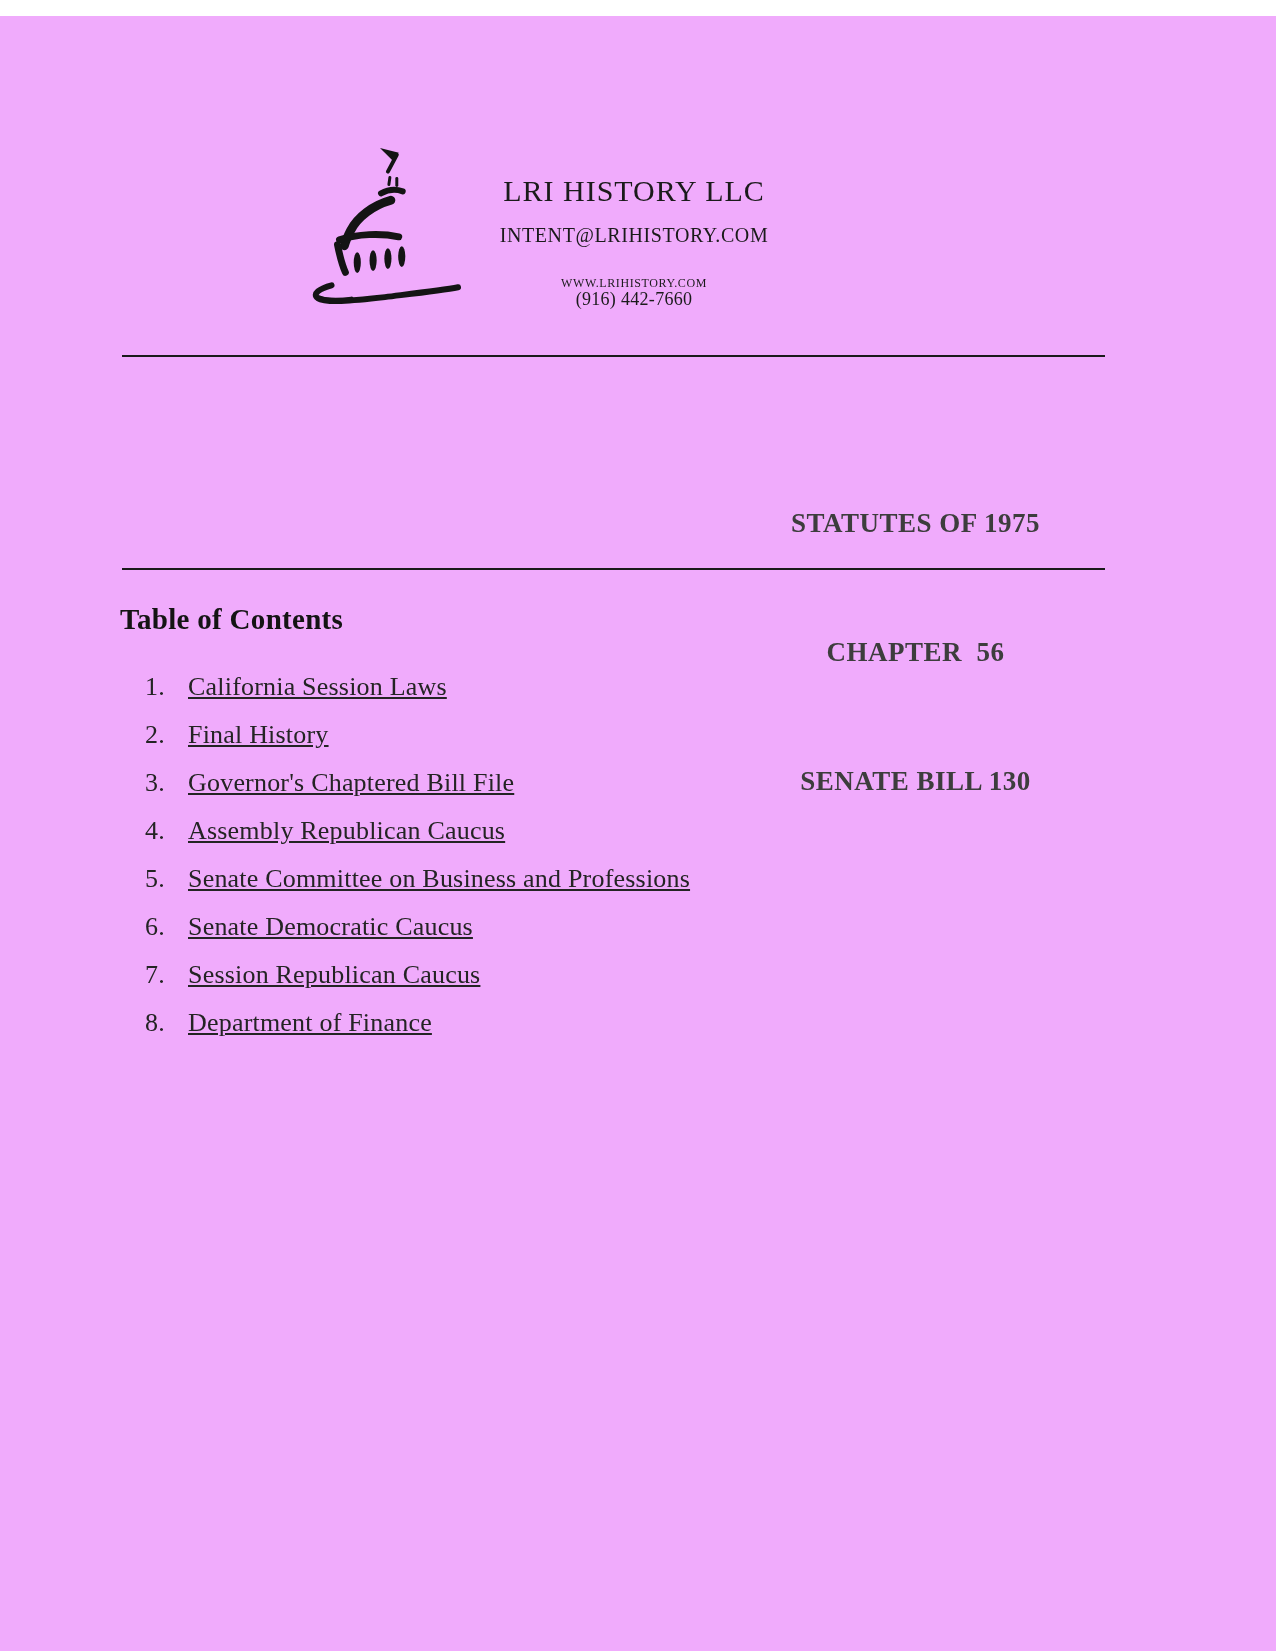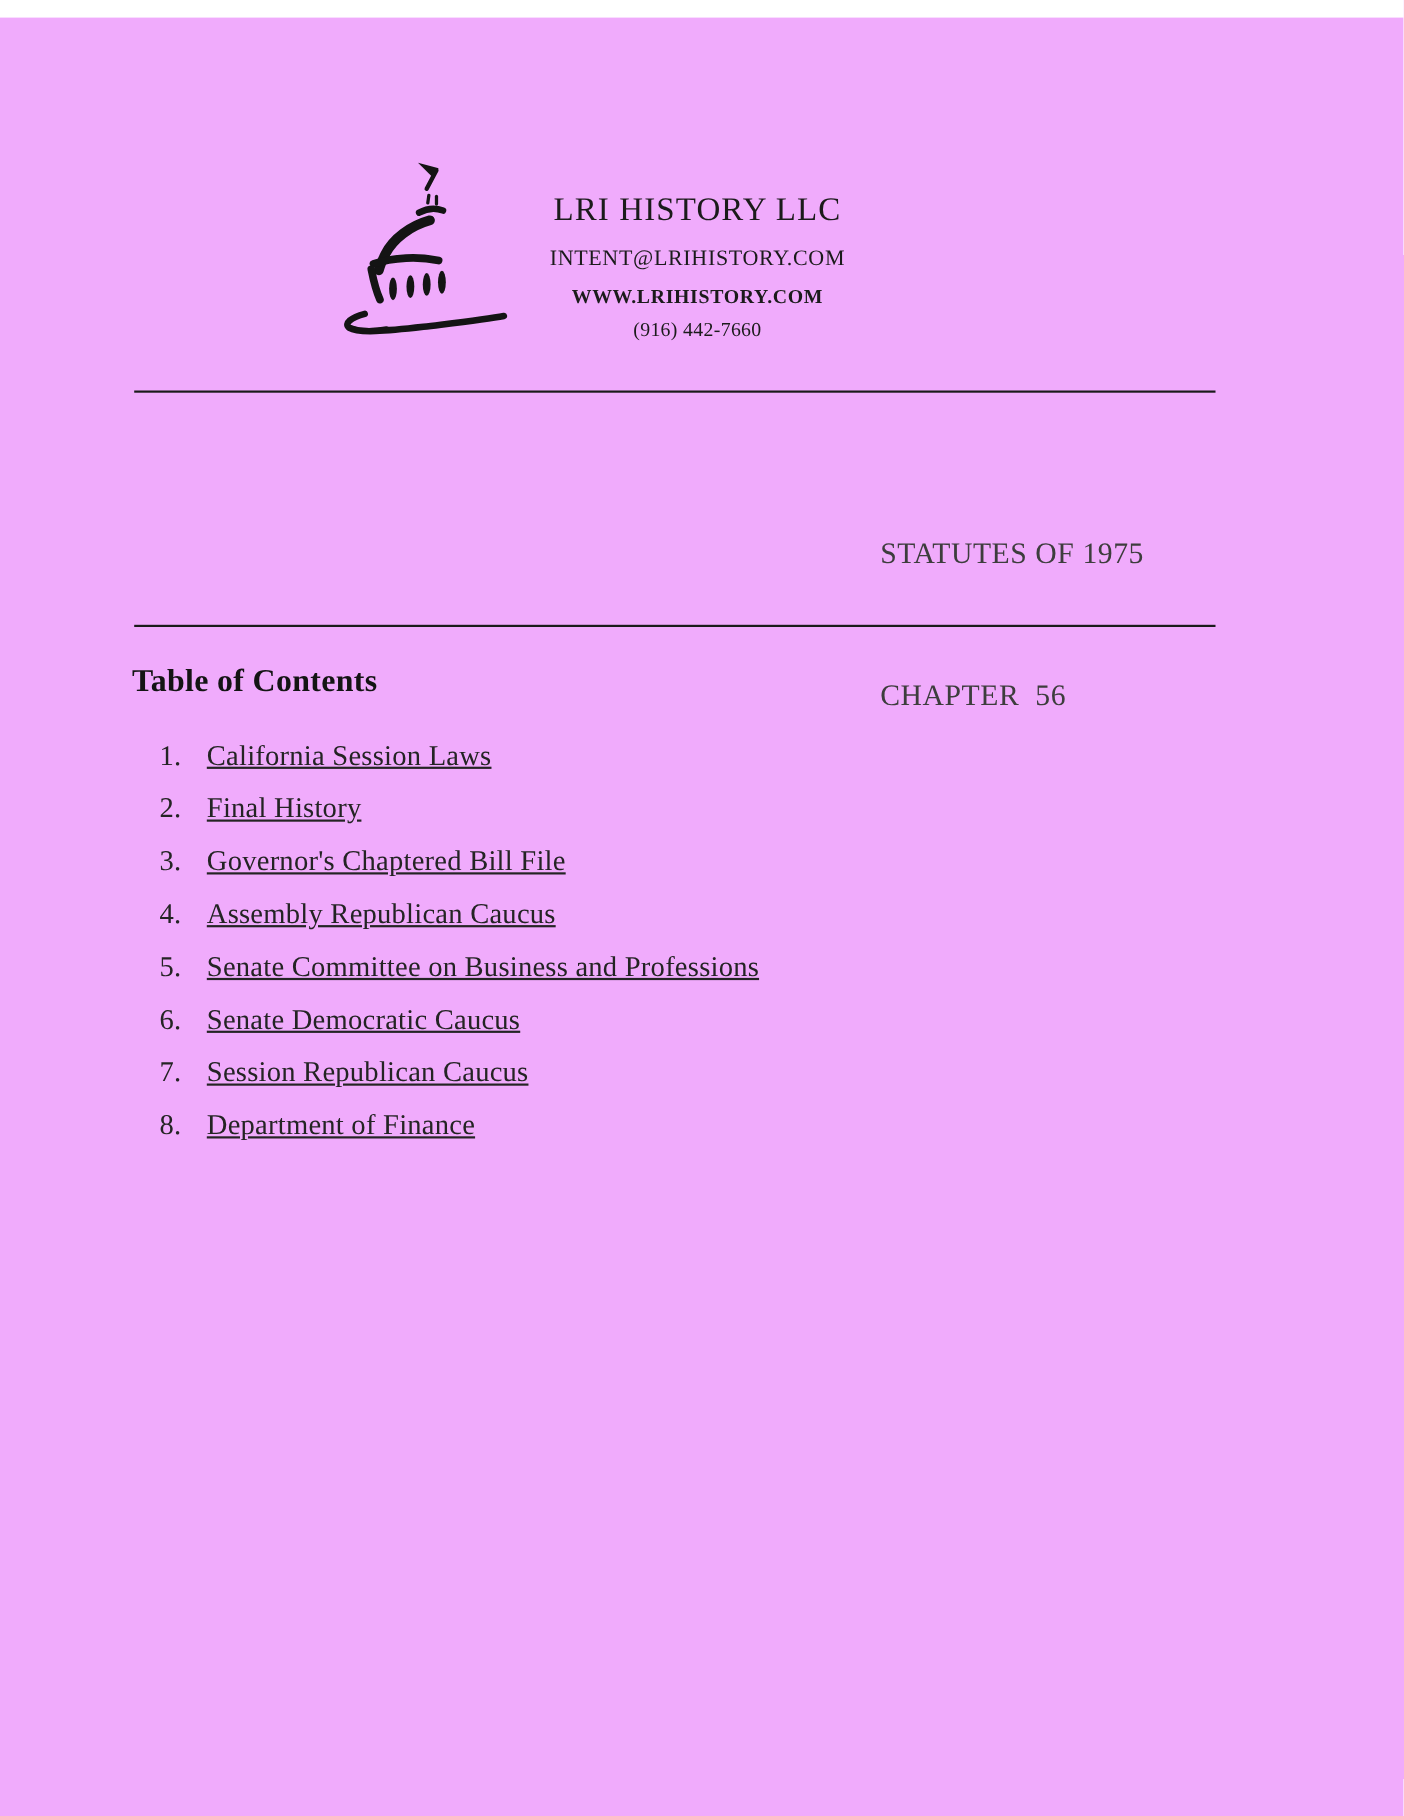--- a/index.html
+++ b/index.html
@@ -18,34 +18,34 @@
     width:168px; height:168px;
   }
   .company-line {
     position:absolute; left:458px; width:352px;
     text-align:center; color:#1b1b1b;
   }
   .company-name {
     top:158px; font-size:30px; line-height:34px; letter-spacing:1px;
   }
   .company-email { top:206px; font-size:20px; line-height:26px; letter-spacing:0.6px; }
-  .company-web   { top:240px; font-size:18px; line-height:26px; letter-spacing:0.6px;font-weight:bold; }
+  .company-web   { top:254px; font-size:12px; line-height:26px; letter-spacing:0.6px; }
   .company-phone { top:270px; font-size:18px; line-height:26px; letter-spacing:0.3px; }
   
   .rule {
     position:absolute; left:122px; width:983px; height:2px;
     background:#1a1a1a;
   }
   .rule-top { top:339px; }
   .rule-bottom { top:552px; }
   
   .title-block {
-    position:absolute; top:380px; right:236px;
-    text-align:left;
-    font-weight:400; font-size:27px; line-height:43px;
+    position:absolute; top:400px; right:236px;
+    text-align:center;
+    font-weight:700; font-size:27px; line-height:43px;
     letter-spacing:0.5px;
     color:#3d3d3d;
     white-space:pre;
   }
   
   .toc-heading {
     position:absolute; left:120px; top:586px;
     font-size:29px; line-height:34px; font-weight:700;
     letter-spacing:0.3px; color:#141414;
   }
@@ -98,20 +98,21 @@
   <div class="company-line company-name">LRI HISTORY LLC</div>
   <div class="company-line company-email">INTENT@LRIHISTORY.COM</div>
   <div class="company-line company-web">WWW.LRIHISTORY.COM</div>
   <div class="company-line company-phone">(916) 442-7660</div>
 
   <div class="rule rule-top"></div>
 
   <div class="title-block">
     <div>STATUTES OF 1975</div>
     <div>CHAPTER  56</div>
+    <div>SENATE BILL 130</div>
   </div>
 
   <div class="rule rule-bottom"></div>
 
   <div class="toc-heading">Table of Contents</div>
 
   <ol class="toc-list">
     <li class="toc-item">
       <span class="toc-num">1.</span>
       <span class="toc-label">California Session Laws</span>

